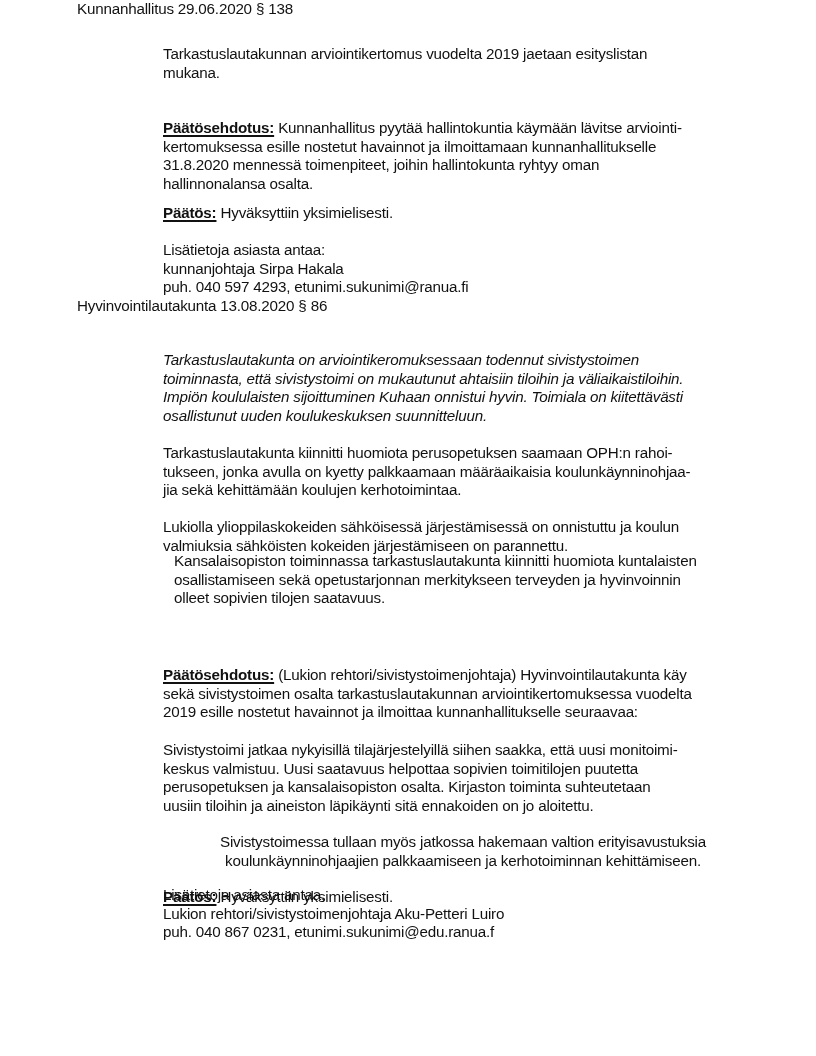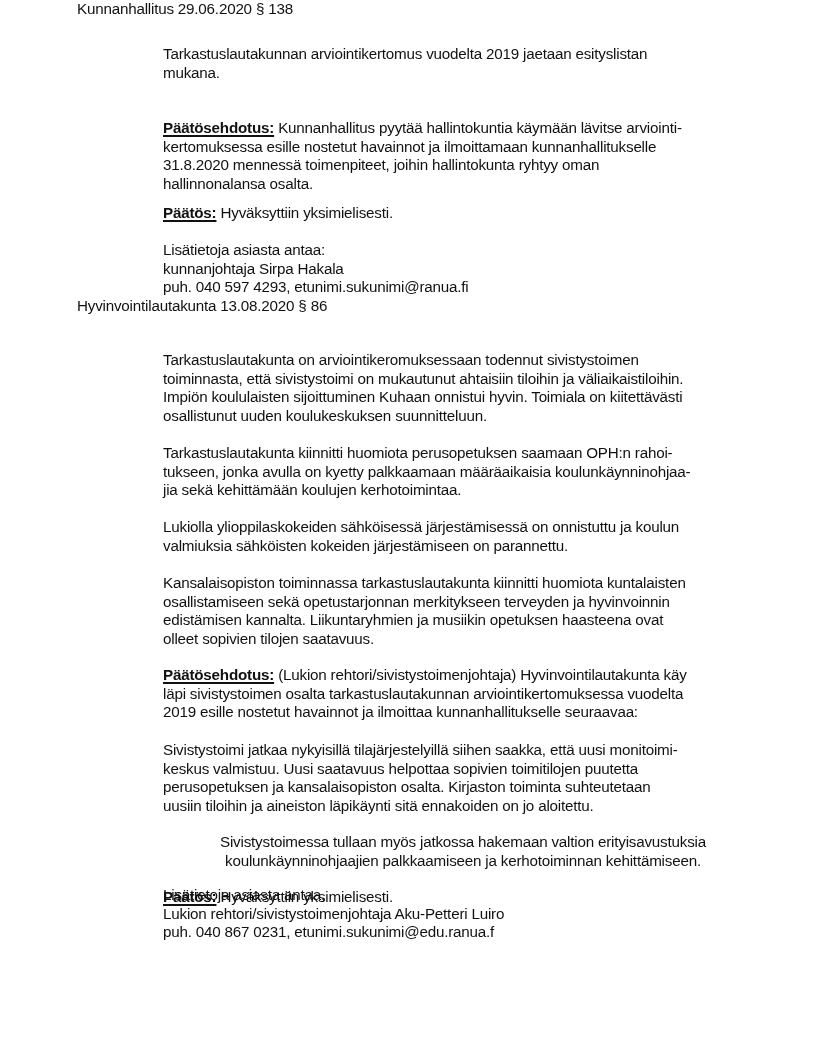--- a/index.html
+++ b/index.html
@@ -35,48 +35,47 @@
 </div>
 
 <div class="block" style="top:241px;">
   <span class="line">Lisätietoja asiasta antaa:</span>
   <span class="line">kunnanjohtaja Sirpa Hakala</span>
   <span class="line">puh. 040 597 4293, etunimi.sukunimi@ranua.fi</span>
 </div>
 
 <div class="heading" style="top:297px;">Hyvinvointilautakunta 13.08.2020 § 86</div>
 
-<div class="block" style="top:351px;">
+<div class="block" style="top:351px;font-style:italic;">
   <span class="line">Tarkastuslautakunta on arviointikeromuksessaan todennut sivistystoimen</span>
   <span class="line">toiminnasta, että sivistystoimi on mukautunut ahtaisiin tiloihin ja väliaikaistiloihin.</span>
   <span class="line">Impiön koululaisten sijoittuminen Kuhaan onnistui hyvin. Toimiala on kiitettävästi</span>
   <span class="line">osallistunut uuden koulukeskuksen suunnitteluun.</span>
 </div>
 
 <div class="block" style="top:444px;">
   <span class="line">Tarkastuslautakunta kiinnitti huomiota perusopetuksen saamaan OPH:n rahoi-</span>
   <span class="line">tukseen, jonka avulla on kyetty palkkaamaan määräaikaisia koulunkäynninohjaa-</span>
   <span class="line">jia sekä kehittämään koulujen kerhotoimintaa.</span>
 </div>
 
 <div class="block" style="top:518px;">
   <span class="line">Lukiolla ylioppilaskokeiden sähköisessä järjestämisessä on onnistuttu ja koulun</span>
   <span class="line">valmiuksia sähköisten kokeiden järjestämiseen on parannettu.</span>
 </div>
 
-<div class="block" style="top:574px;">
+<div class="block" style="top:552px;margin-left:11px;">
   <span class="line">Kansalaisopiston toiminnassa tarkastuslautakunta kiinnitti huomiota kuntalaisten</span>
   <span class="line">osallistamiseen sekä opetustarjonnan merkitykseen terveyden ja hyvinvoinnin</span>
-  <span class="line">edistämisen kannalta. Liikuntaryhmien ja musiikin opetuksen haasteena ovat</span>
   <span class="line">olleet sopivien tilojen saatavuus.</span>
 </div>
 
 <div class="block" style="top:666px;">
   <span class="line"><span class="lbl">Päätösehdotus:</span><span> (Lukion rehtori/sivistystoimenjohtaja) Hyvinvointilautakunta käy</span></span>
-  <span class="line">läpi sivistystoimen osalta tarkastuslautakunnan arviointikertomuksessa vuodelta</span>
+  <span class="line">sekä sivistystoimen osalta tarkastuslautakunnan arviointikertomuksessa vuodelta</span>
   <span class="line">2019 esille nostetut havainnot ja ilmoittaa kunnanhallitukselle seuraavaa:</span>
 </div>
 
 <div class="block" style="top:741px;">
   <span class="line">Sivistystoimi jatkaa nykyisillä tilajärjestelyillä siihen saakka, että uusi monitoimi-</span>
   <span class="line">keskus valmistuu. Uusi saatavuus helpottaa sopivien toimitilojen puutetta</span>
   <span class="line">perusopetuksen ja kansalaisopiston osalta. Kirjaston toiminta suhteutetaan</span>
   <span class="line">uusiin tiloihin ja aineiston läpikäynti sitä ennakoiden on jo aloitettu.</span>
 </div>
 

